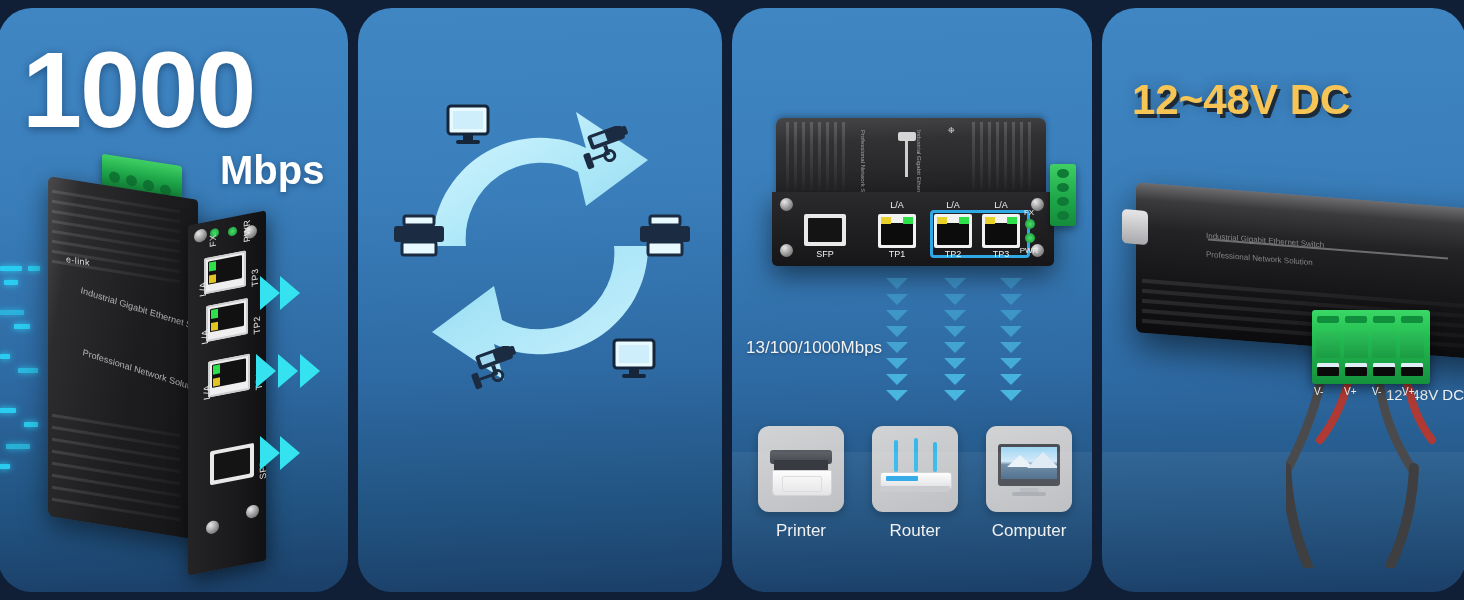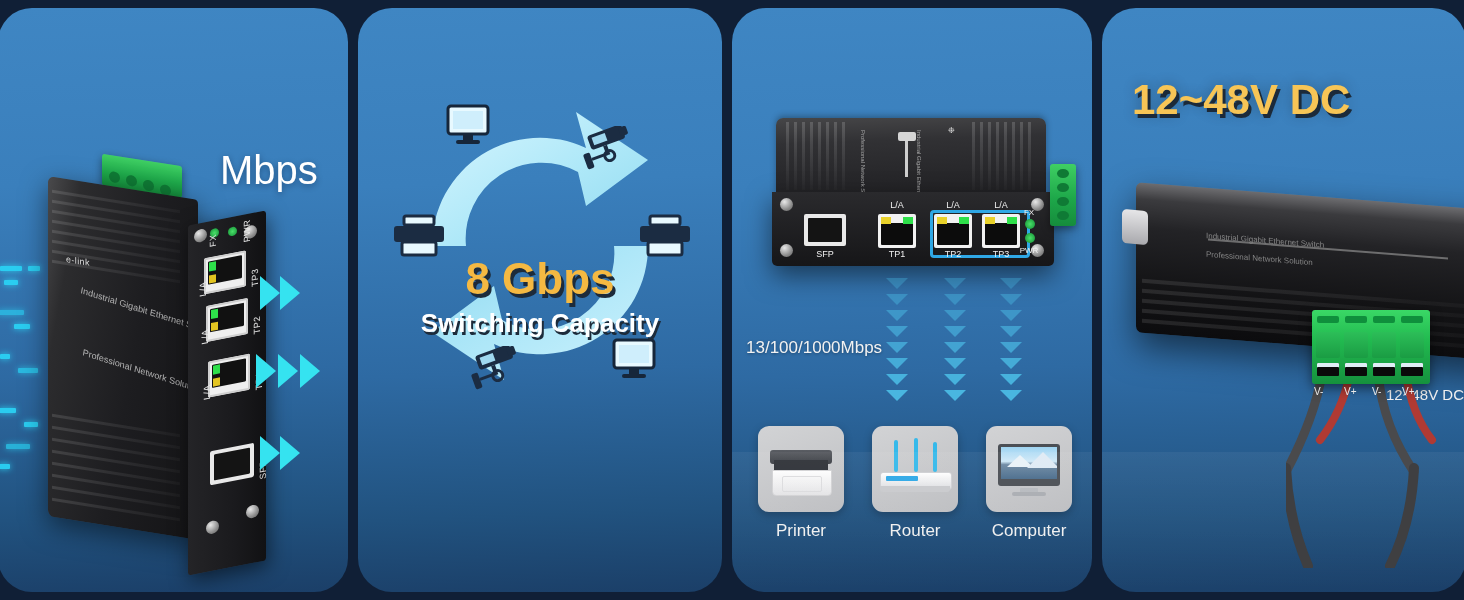--- a/index.html
+++ b/index.html
@@ -10,21 +10,21 @@
   .panel{position:absolute;top:8px;height:584px;border-radius:34px;overflow:hidden;
          background:linear-gradient(178deg,#3f86c3 0%,#3a7fbc 30%,#2e6aa3 62%,#21527f 86%,#1b3f68 100%);}
   #p1{left:-2px;width:350px;}
   #p2{left:358px;width:364px;}
   #p3{left:732px;width:360px;}
   #p4{left:1102px;width:364px;}
 
   
   .bigwhite{position:absolute;color:#fff;font-weight:bold;line-height:1;letter-spacing:-2px;
             text-shadow:0 2px 8px rgba(0,20,50,.45);}
-  .subwhite{position:absolute;color:#fff;font-weight:400;line-height:1;
+  .subwhite{position:absolute;color:#fff;font-weight:700;line-height:1;
             text-shadow:0 2px 6px rgba(0,20,50,.4);}
 
   
   #p1 .n1000{left:24px;top:28px;font-size:108px;}
   #p1 .mbps{left:222px;top:142px;font-size:40px;}
   .datapat{position:absolute;left:0;top:250px;width:48px;height:230px;opacity:.95;}
   .dbar{position:absolute;background:#2ad2f5;border-radius:1px;box-shadow:0 0 6px #2ad2f5;}
 
   
   .dev1{position:absolute;left:38px;top:152px;width:230px;height:410px;}
@@ -131,20 +131,21 @@
       <div class="dbar" style="left:0px;top:52px;width:26px;height:5px;opacity:.7"></div>
       <div class="dbar" style="left:16px;top:66px;width:16px;height:5px;"></div>
       <div class="dbar" style="left:2px;top:96px;width:10px;height:5px;"></div>
       <div class="dbar" style="left:20px;top:110px;width:20px;height:5px;opacity:.8"></div>
       <div class="dbar" style="left:0px;top:150px;width:18px;height:5px;"></div>
       <div class="dbar" style="left:26px;top:164px;width:14px;height:5px;"></div>
       <div class="dbar" style="left:8px;top:186px;width:24px;height:5px;opacity:.75"></div>
       <div class="dbar" style="left:0px;top:206px;width:12px;height:5px;"></div>
     </div>
 
+    <div class="bigwhite n1000">1000</div>
     <div class="subwhite mbps">Mbps</div>
 
     <div class="dev1">
       <div class="greenterm" style="left:66px;top:0px;width:80px;height:32px;transform:skewY(9deg);">
         <b style="left:7px;top:16px;width:11px;height:11px;"></b>
         <b style="left:24px;top:17px;width:11px;height:11px;"></b>
         <b style="left:41px;top:19px;width:11px;height:11px;"></b>
         <b style="left:58px;top:21px;width:11px;height:11px;"></b>
       </div>
 
@@ -300,22 +301,20 @@
               <rect x="44" y="7" width="8" height="9" rx="2" fill="#1b2c42"></rect>
               <rect x="24" y="19" width="4" height="10" fill="#1b2c42"></rect>
               <rect x="2" y="20" width="7" height="16" rx="2" fill="#1b2c42"></rect>
               <rect x="9" y="26" width="16" height="3" fill="#1b2c42"></rect>
               <circle cx="27" cy="30" r="5" fill="none" stroke="#1b2c42" stroke-width="3"></circle>
             </g>
           </svg>
       </div>
     </div>
 
-    <div class="g8">8 Gbps</div>
-    <div class="cap">Switching Capacity</div>
   </div>
 
   <div class="panel" id="p3">
 
     <div class="dev3">
       <div class="top">
         <div class="vfin" style="left:10px"></div>
           <div class="vfin" style="left:18px"></div>
         <div class="vfin" style="left:26px"></div>
           <div class="vfin" style="left:34px"></div>

